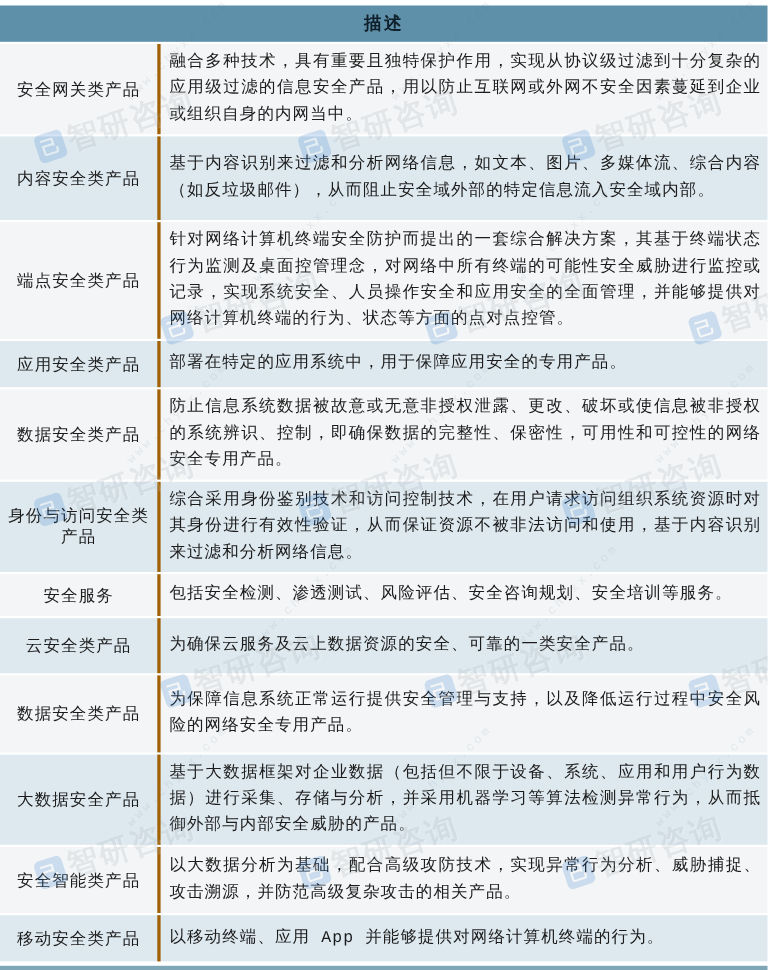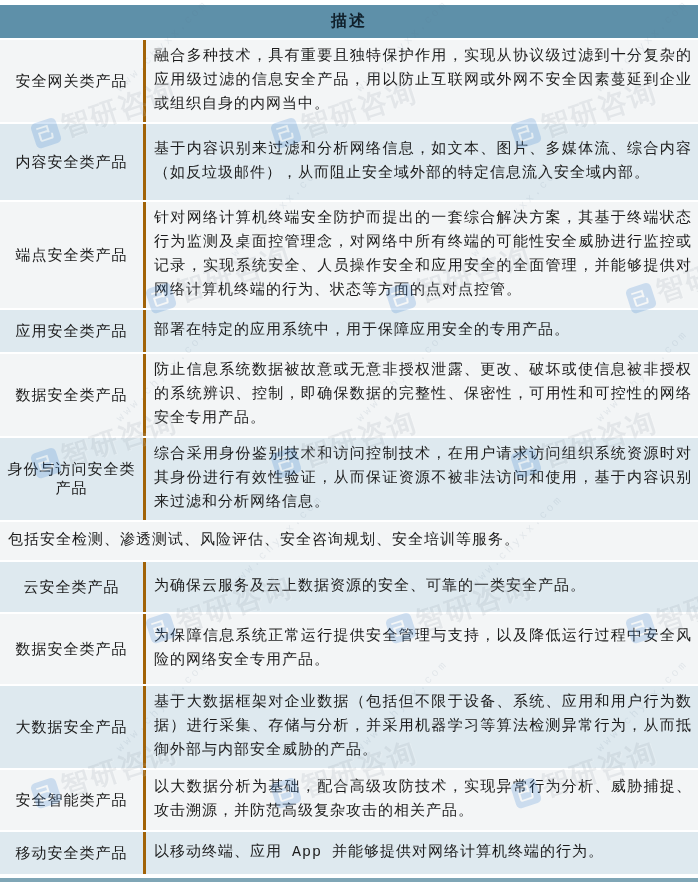--- a/index.html
+++ b/index.html
@@ -212,20 +212,21 @@
     <div class="cell-name">数据安全类产品</div>
     <div class="cell-desc">防止信息系统数据被故意或无意非授权泄露、更改、破坏或使信息被非授权的系统辨识、控制，即确保数据的完整性、保密性，可用性和可控性的网络安全专用产品。</div>
   </div>
 
   <div class="trow">
     <div class="cell-name">身份与访问安全类产品</div>
     <div class="cell-desc">综合采用身份鉴别技术和访问控制技术，在用户请求访问组织系统资源时对其身份进行有效性验证，从而保证资源不被非法访问和使用，基于内容识别来过滤和分析网络信息。</div>
   </div>
 
   <div class="trow">
+    <div class="cell-name">安全服务</div>
     <div class="cell-desc">包括安全检测、渗透测试、风险评估、安全咨询规划、安全培训等服务。</div>
   </div>
 
   <div class="trow">
     <div class="cell-name">云安全类产品</div>
     <div class="cell-desc">为确保云服务及云上数据资源的安全、可靠的一类安全产品。</div>
   </div>
 
   <div class="trow">
     <div class="cell-name">数据安全类产品</div>

